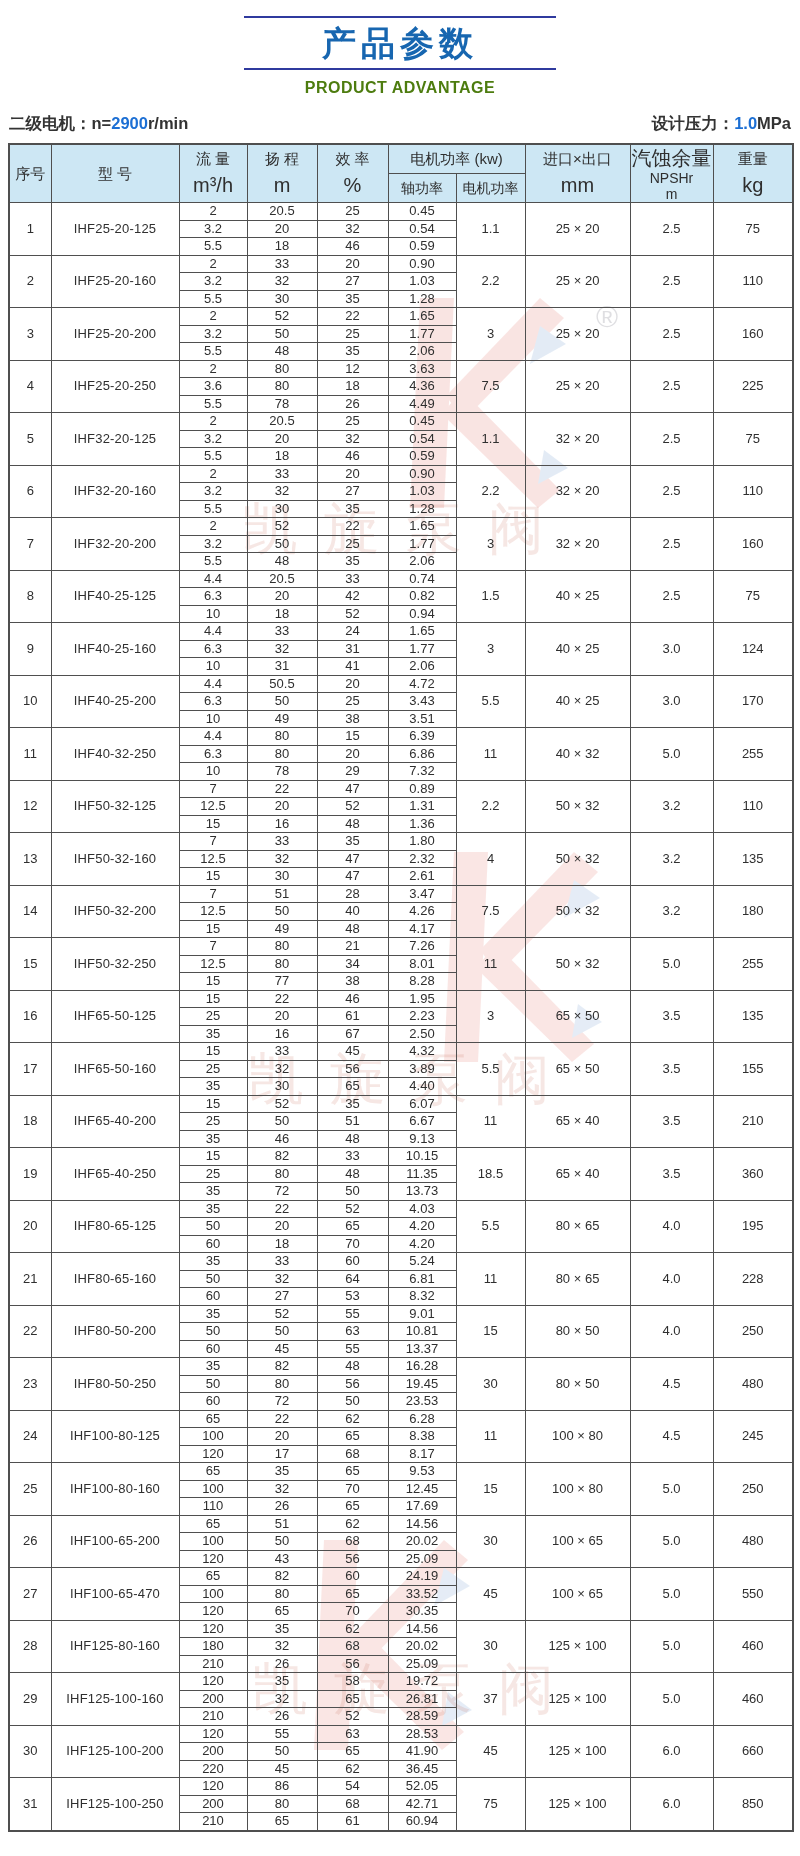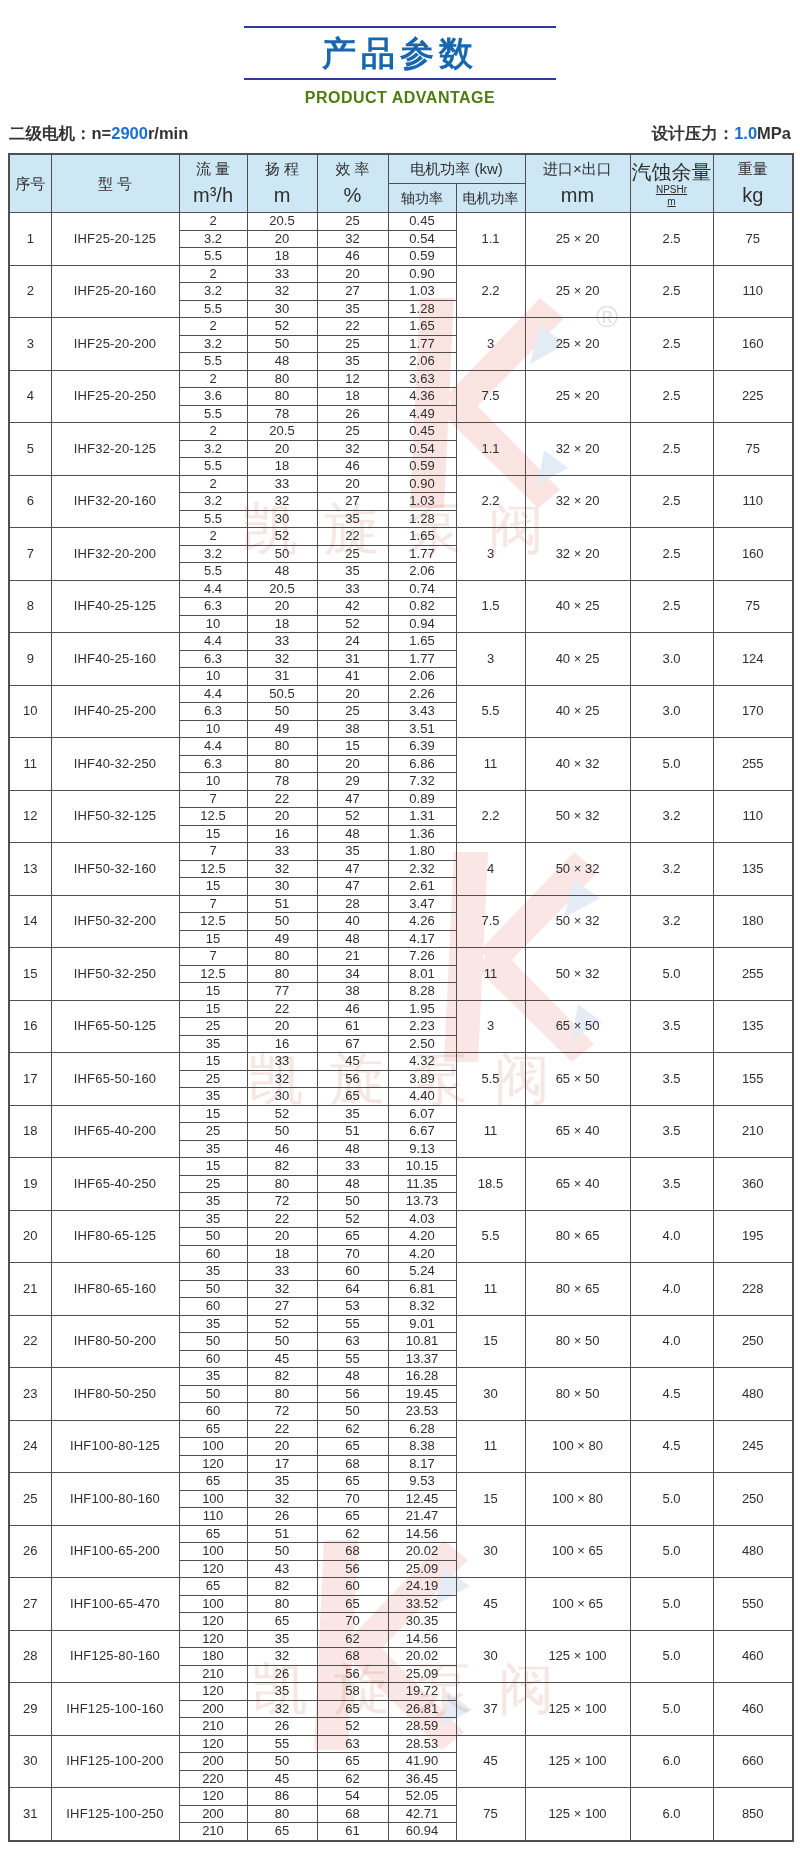--- a/index.html
+++ b/index.html
@@ -1,38 +1,38 @@
 <!DOCTYPE html>
 <html><head>
 <meta charset="utf-8">
 <style>
   html,body{margin:0;padding:0;}
   body{
     width:800px;height:1856px;position:relative;background:#ffffff;
     font-family:"Liberation Sans","DejaVu Sans",sans-serif;color:#333;overflow:hidden;
   }
   
-  .title-block{width:312px;margin:26px auto 0;text-align:center;position:relative;z-index:2;}
+  .title-block{width:312px;margin:16px auto 0;text-align:center;position:relative;z-index:2;}
   .title-rule{border:0;border-top:2px solid #2f3a9e;margin:0;}
   .page-title{font-size:34px;font-weight:bold;color:#1766b0;letter-spacing:5px;margin:7px 0 6px;line-height:1.1;}
   .page-subtitle{font-size:16px;font-weight:bold;color:#4d7c0f;letter-spacing:0.5px;margin-top:9px;}
   
   .meta-row{display:flex;justify-content:space-between;align-items:baseline;
     margin:16px 9px 8px 9px;font-size:16.5px;color:#333;position:relative;z-index:2;font-weight:bold;}
   .meta-val{color:#1c6fd4;}
   
   .table-wrap{position:relative;z-index:1;margin:0 8px;}
   table{border-collapse:collapse;table-layout:fixed;width:784px;background:transparent;}
   th,td{border:1px solid #4f4f4f;text-align:center;vertical-align:middle;padding:0;}
   table{border:2px solid #4f4f4f;}
   thead th{background:#cde7f4;font-weight:normal;color:#2f2f2f;font-size:15px;line-height:1.25;}
   thead tr.h-top th{height:28px;}
   thead tr.h-bot th{height:28px;font-size:14px;}
   th .unit{font-size:20px;margin-top:5px;}
-  th .npsh-line{font-size:10px;line-height:1.15;text-decoration:underline;}
+  th .npsh-line{font-size:14px;line-height:1.15;}
   th .npsh-first{font-size:20px;line-height:1.2;}
   tbody td{height:16.5px;line-height:16.5px;font-size:13px;color:#2f2f2f;background:transparent;}
   tbody td.c-model{font-size:13px;letter-spacing:0.2px;}
   tbody td.c-span,tbody td.c-idx{font-size:13px;}
   
   .wm{position:absolute;z-index:0;pointer-events:none;}
   .wm-text{position:absolute;z-index:0;pointer-events:none;font-size:56px;letter-spacing:26px;
     color:rgba(196,104,88,0.16);white-space:nowrap;}
   .wm-reg{position:absolute;z-index:0;pointer-events:none;font-size:30px;color:rgba(140,140,150,0.28);}
 </style>
@@ -351,21 +351,21 @@
           <td class="c-mid">31</td>
           <td class="c-mid">41</td>
           <td class="c-mid">2.06</td>
         </tr>
         <tr>
           <td rowspan="3" class="c-idx">10</td>
           <td rowspan="3" class="c-model">IHF40-25-200</td>
           <td class="c-mid">4.4</td>
           <td class="c-mid">50.5</td>
           <td class="c-mid">20</td>
-          <td class="c-mid">2.26</td>
+          <td class="c-mid">4.72</td>
           <td rowspan="3" class="c-span">5.5</td>
           <td rowspan="3" class="c-span">40 × 25</td>
           <td rowspan="3" class="c-span">3.0</td>
           <td rowspan="3" class="c-span">170</td>
         </tr>
         <tr>
           <td class="c-mid">6.3</td>
           <td class="c-mid">50</td>
           <td class="c-mid">25</td>
           <td class="c-mid">3.43</td>
@@ -727,21 +727,21 @@
         <tr>
           <td class="c-mid">100</td>
           <td class="c-mid">32</td>
           <td class="c-mid">70</td>
           <td class="c-mid">12.45</td>
         </tr>
         <tr>
           <td class="c-mid">110</td>
           <td class="c-mid">26</td>
           <td class="c-mid">65</td>
-          <td class="c-mid">21.47</td>
+          <td class="c-mid">17.69</td>
         </tr>
         <tr>
           <td rowspan="3" class="c-idx">26</td>
           <td rowspan="3" class="c-model">IHF100-65-200</td>
           <td class="c-mid">65</td>
           <td class="c-mid">51</td>
           <td class="c-mid">62</td>
           <td class="c-mid">14.56</td>
           <td rowspan="3" class="c-span">30</td>
           <td rowspan="3" class="c-span">100 × 65</td>

